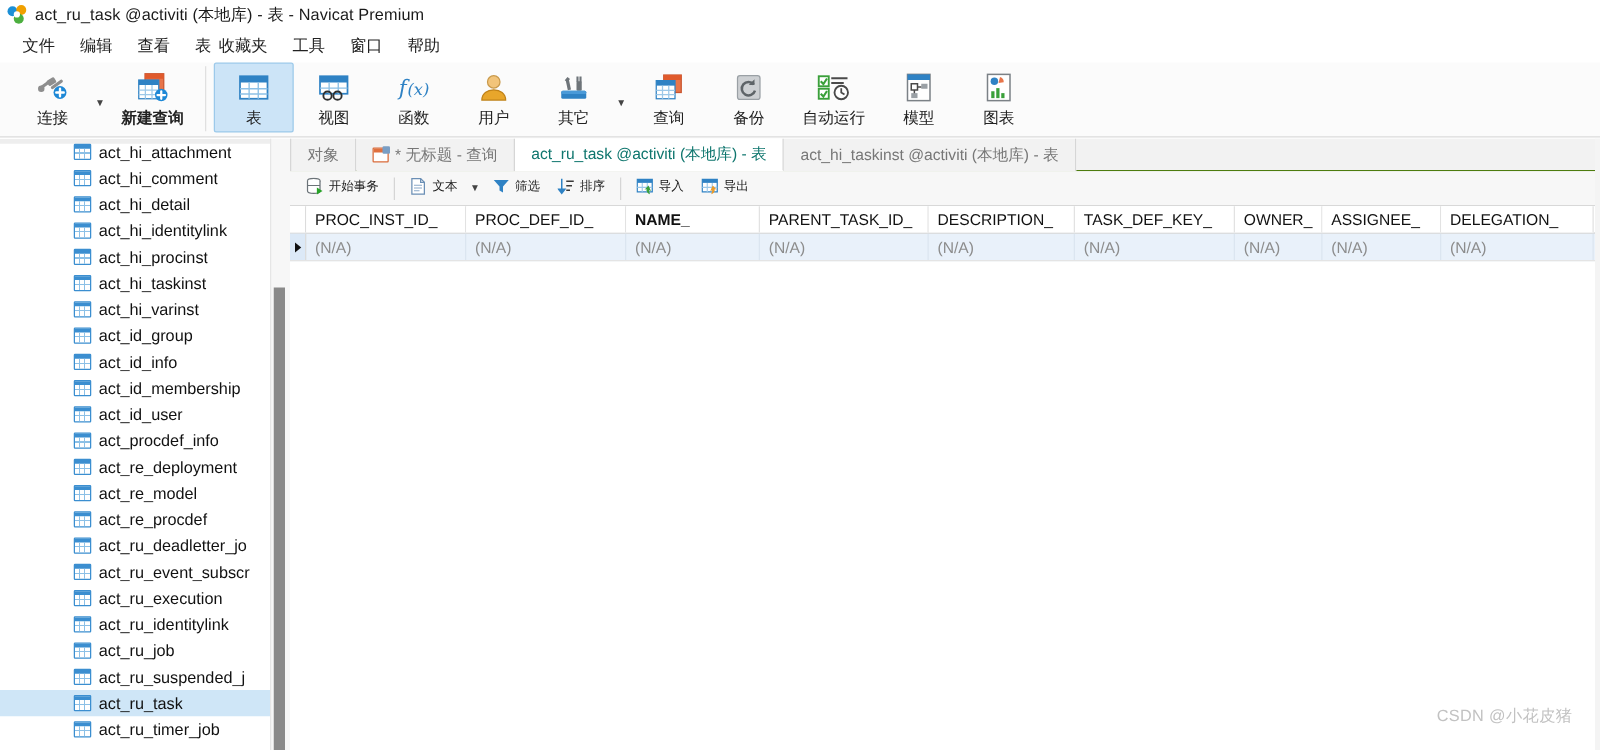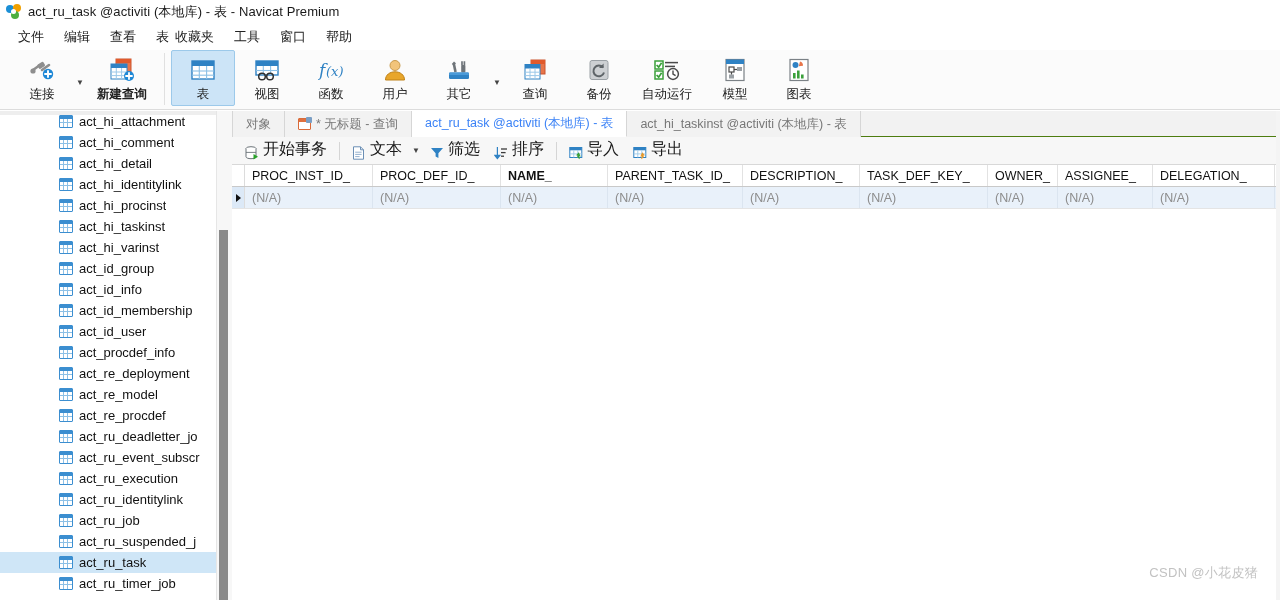--- a/index.html
+++ b/index.html
@@ -101,21 +101,21 @@
   
   .tabstrip {
     position:absolute; left:0; top:0; width:1048px; height:26px;
     background:#f2f2f2; border-bottom:1px solid #4d7c0f; display:flex; align-items:stretch;
   }
   .tab {
     display:flex; align-items:center; gap:5px; padding:0 13px;
     font-size:12.5px; color:#777; background:#f2f2f2;
     border-right:1px solid #d6d6d6; white-space:nowrap; cursor:default; height:26px;
   }
-  .tab.active { background:#ffffff; color:#3b82f6; border-bottom:1px solid #ffffff; position:relative; top:0; }
+  .tab.active { background:#ffffff; color:#0f766e; border-bottom:1px solid #ffffff; position:relative; top:0; }
   .tab.first { border-left:1px solid #d6d6d6; }
   .tab-filler { flex:1 1 auto; background:#f2f2f2; }
   .tabicon { width:13px; height:12px; position:relative; flex:0 0 auto; }
   .tabicon.grid { background:#fff; border:1px solid #3b8ed0; border-radius:1px; }
   .tabicon.grid::before { content:""; position:absolute; left:0; top:0; right:0; height:3px; background:#3b8ed0; }
   .tabicon.grid.dim { border-color:#9dc6e4; }
   .tabicon.grid.dim::before { background:#9dc6e4; }
   .tabicon.query { background:#fff; border:1px solid #d96b3a; border-radius:1px; }
   .tabicon.query::before { content:""; position:absolute; left:0; top:0; right:0; height:3px; background:#e0703e; }
   .tabicon.query::after {
@@ -123,22 +123,22 @@
     background:#7a9ec4; border-radius:1px;
   }
 
   
   .gridbar {
     position:absolute; left:0; top:26px; width:1048px; height:28px;
     background:#f7f7f7; border-bottom:1px solid #d8d8d8;
     display:flex; align-items:center; padding-left:6px; gap:0;
   }
   .gb-btn {
-    display:flex; align-items:flex-end; gap:4px; padding:2px 7px; height:22px;
-    font-size:16px; color:#1a1a1a; white-space:nowrap; cursor:default; border-radius:2px;
+    display:flex; align-items:flex-start; gap:4px; padding:2px 7px; height:22px;
+    font-size:10px; color:#1a1a1a; white-space:nowrap; cursor:default; border-radius:2px;
   }
   .gb-sep { width:1px; height:18px; background:#d5d5d5; margin:0 5px; }
   .gb-caret { font-size:8px; color:#444; padding:0 3px; cursor:default; }
   .gbi { width:14px; height:14px; position:relative; flex:0 0 auto; }
 
   
   .grid { position:absolute; left:0; top:54px; width:1048px; height:435px; background:#fff; }
   .grid-head { display:flex; height:22px; background:#ffffff; border-bottom:1px solid #c9c9c9; }
   .gcell-indicator { width:13px; flex:0 0 auto; border-right:1px solid #dcdcdc; background:#fff; }
   .gh {

